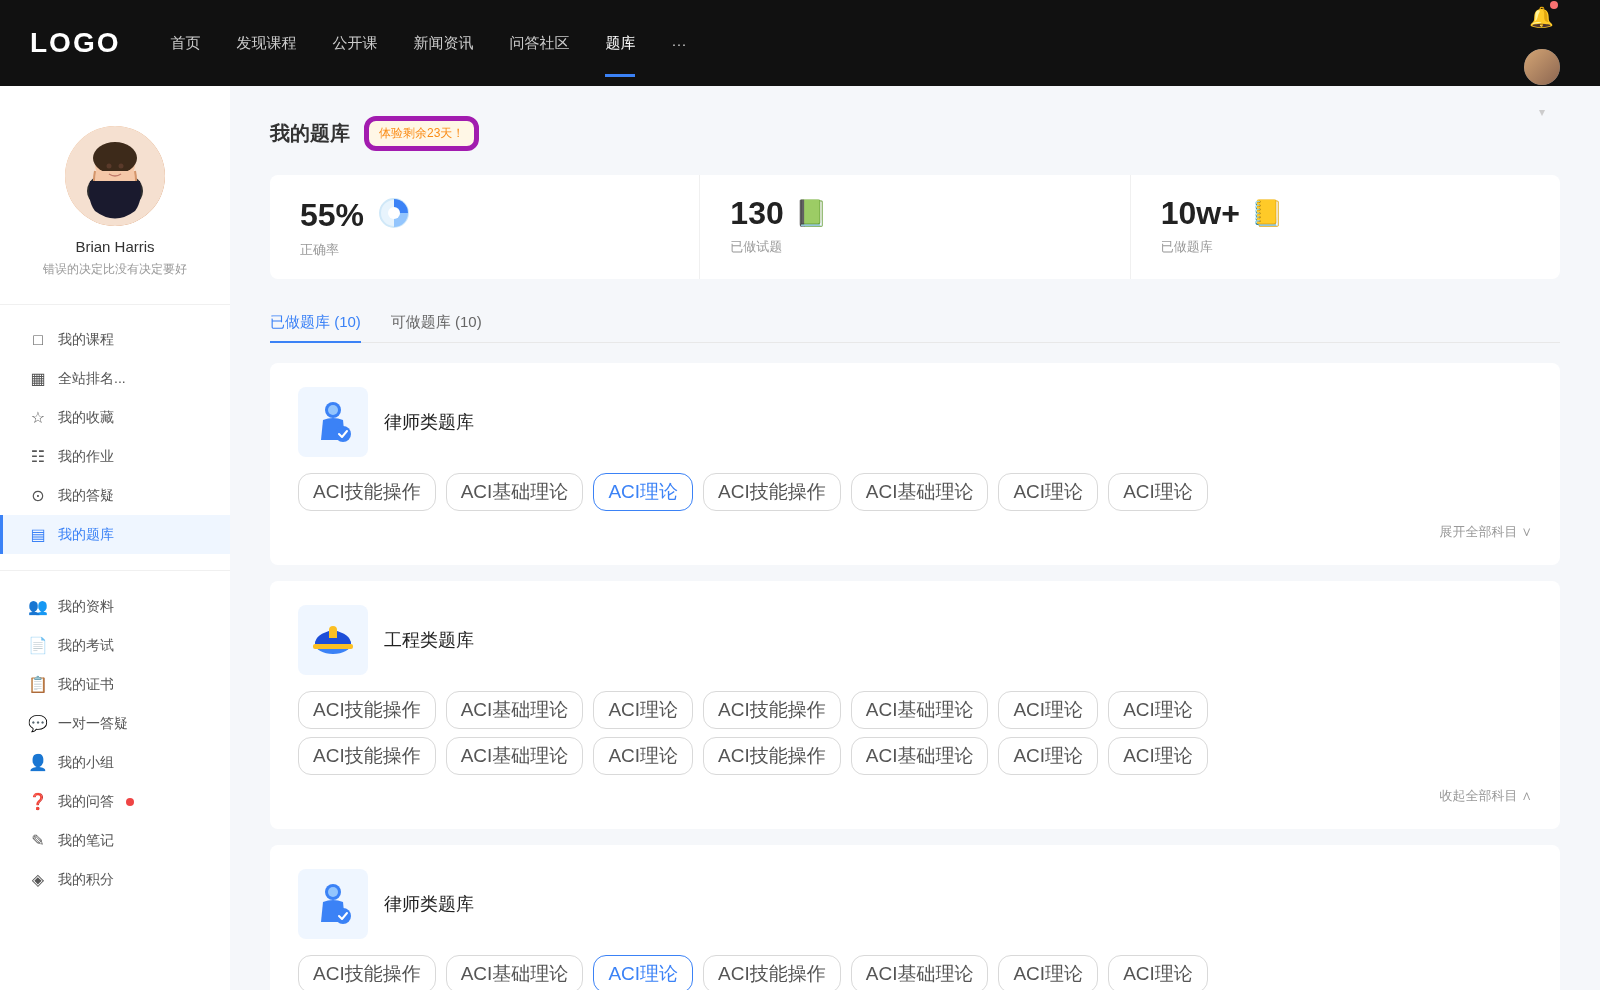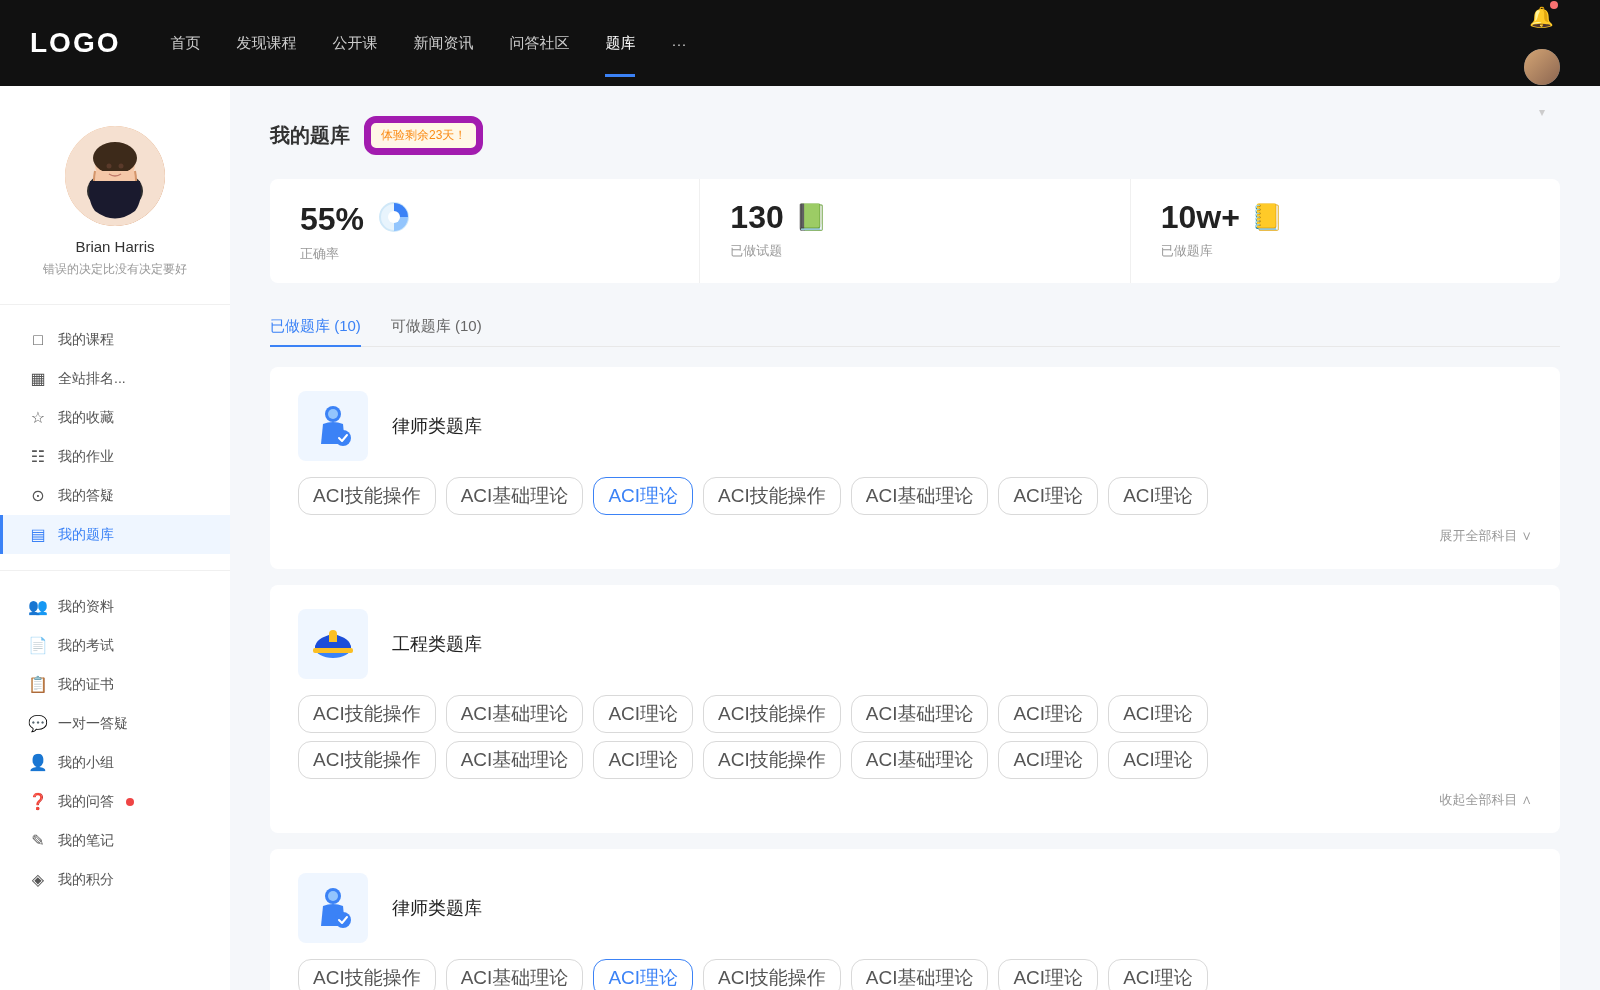--- a/index.html
+++ b/index.html
@@ -186,21 +186,21 @@
       gap: 14px;
       margin-bottom: 24px;
     }
     .page-title-text {
       font-size: 20px;
       font-weight: 600;
       color: #333;
     }
     .trial-badge {
       background: #fff7e6;
-      border: 7px solid #a21caf;
+      border: 5px solid #a21caf;
       color: #fa8c16;
       font-size: 12px;
       padding: 4px 10px;
       border-radius: 12px;
     }
 
     
     .stats-row {
       display: flex;
       gap: 0;
@@ -265,21 +265,21 @@
     
     .qbank-section {
       background: #fff;
       border-radius: 8px;
       margin-bottom: 16px;
       padding: 24px 28px;
     }
     .qbank-header {
       display: flex;
       align-items: center;
-      gap: 24px;
+      gap: 16px;
       margin-bottom: 16px;
     }
     .qbank-icon {
       width: 70px;
       height: 70px;
       background: #eff6ff;
       border-radius: 8px;
       display: flex;
       align-items: center;
       justify-content: center;

